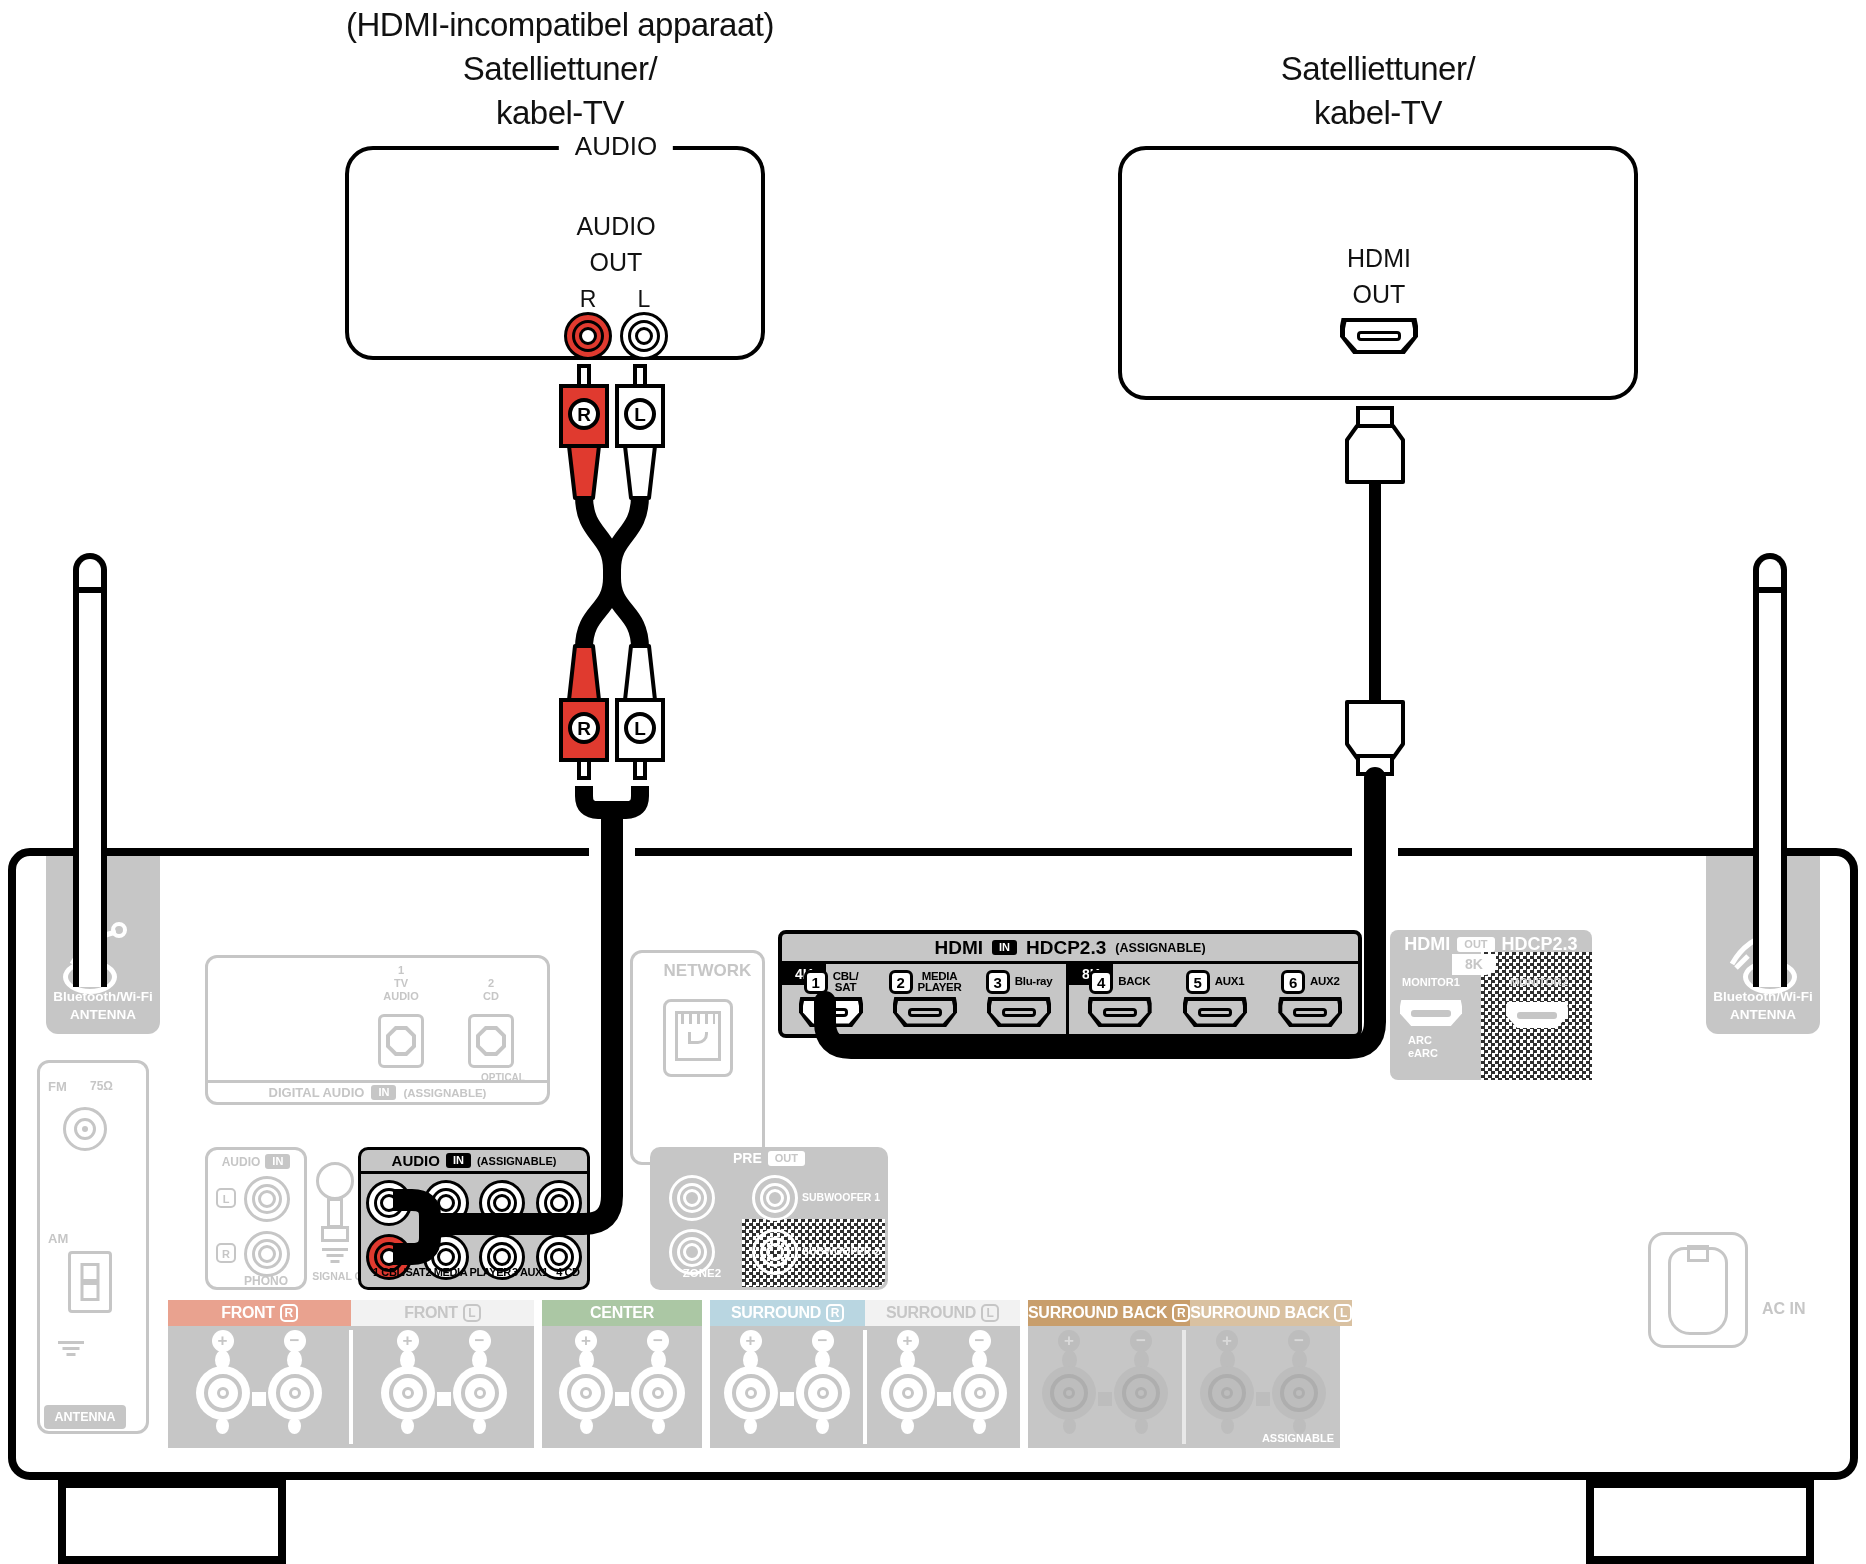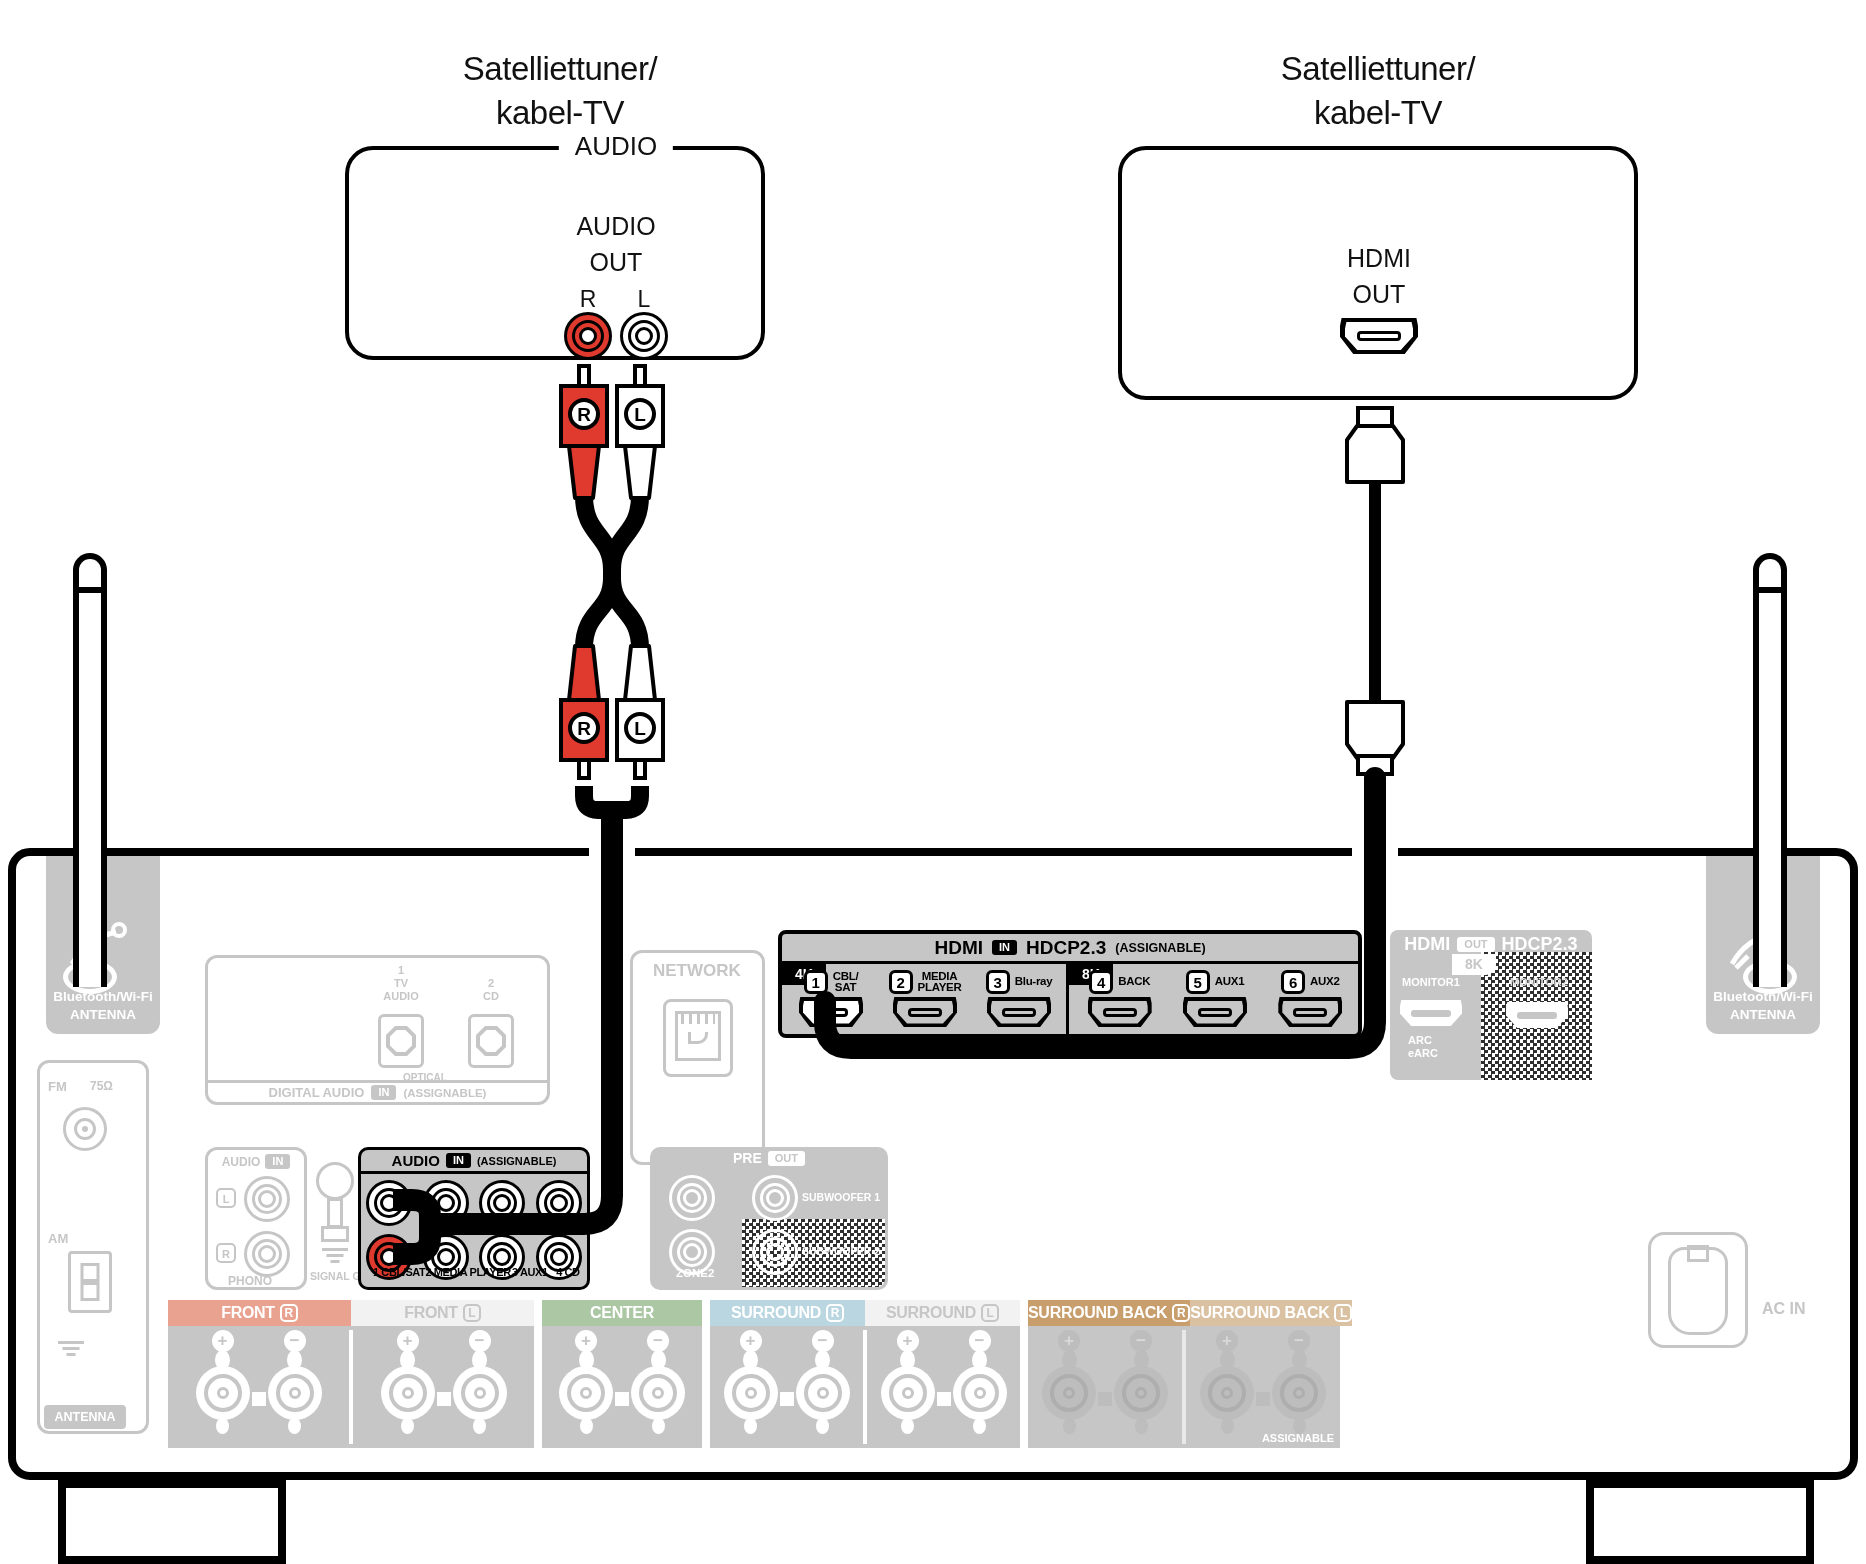--- a/index.html
+++ b/index.html
@@ -1,20 +1,20 @@
 <!DOCTYPE html>
 <html><head>
 <meta charset="utf-8">
 <style>
   html,body{margin:0;padding:0;background:#fff;}
   *{box-sizing:border-box;}
   .stage{position:relative;width:1866px;height:1564px;background:#fff;overflow:hidden;
          font-family:"Liberation Sans","DejaVu Sans",sans-serif;color:#000;}
   .abs{position:absolute;}
-  .ctr{text-align:left;padding-left:20px;}
+  .ctr{text-align:center;padding-left:20px;}
   
   .title{position:absolute;font-size:33px;letter-spacing:-0.5px;color:#111;text-align:center;}
   
   .devbox{position:absolute;border:4px solid #000;border-radius:28px;background:#fff;}
   .onborder{position:absolute;top:-19px;background:#fff;padding:0 16px;font-size:26px;color:#111;
             transform:translateX(-50%);white-space:nowrap;}
   .boxlabel{position:absolute;font-size:25px;color:#111;text-align:center;transform:translateX(-50%);white-space:nowrap;}
   .rl{position:absolute;font-size:23px;color:#111;transform:translateX(-50%);}
   
   .rca{position:absolute;width:46px;height:46px;border:3px solid #000;border-radius:50%;background:#fff;}
@@ -142,20 +142,21 @@
   .foot{position:absolute;width:228px;height:84px;border:8px solid #000;background:#fff;}
   .chip{position:absolute;background:#c6c6c6;color:#fff;font-weight:700;border-radius:4px;text-align:center;}
   svg.cables{position:absolute;left:0;top:0;z-index:40;pointer-events:none;}
   svg text{font-family:"Liberation Sans","DejaVu Sans",sans-serif;font-weight:700;font-size:19px;text-anchor:middle;}
 </style>
 </head>
 <body>
 
 <div class="stage">
 
+  <div class="title" style="left:160px;top:6px;width:800px;">(HDMI-incompatibel apparaat)</div>
   <div class="title" style="left:160px;top:50px;width:800px;">Satelliettuner/</div>
   <div class="title" style="left:160px;top:94px;width:800px;">kabel-TV</div>
   <div class="title" style="left:1078px;top:50px;width:600px;">Satelliettuner/</div>
   <div class="title" style="left:1078px;top:94px;width:600px;">kabel-TV</div>
 
   <div class="devbox" style="left:345px;top:146px;width:420px;height:214px;">
     <span class="onborder" style="left:267px;">AUDIO</span>
     <span class="boxlabel" style="left:267px;top:62px;">AUDIO</span>
     <span class="boxlabel" style="left:267px;top:98px;">OUT</span>
     <span class="rl" style="left:239px;top:136px;">R</span>

